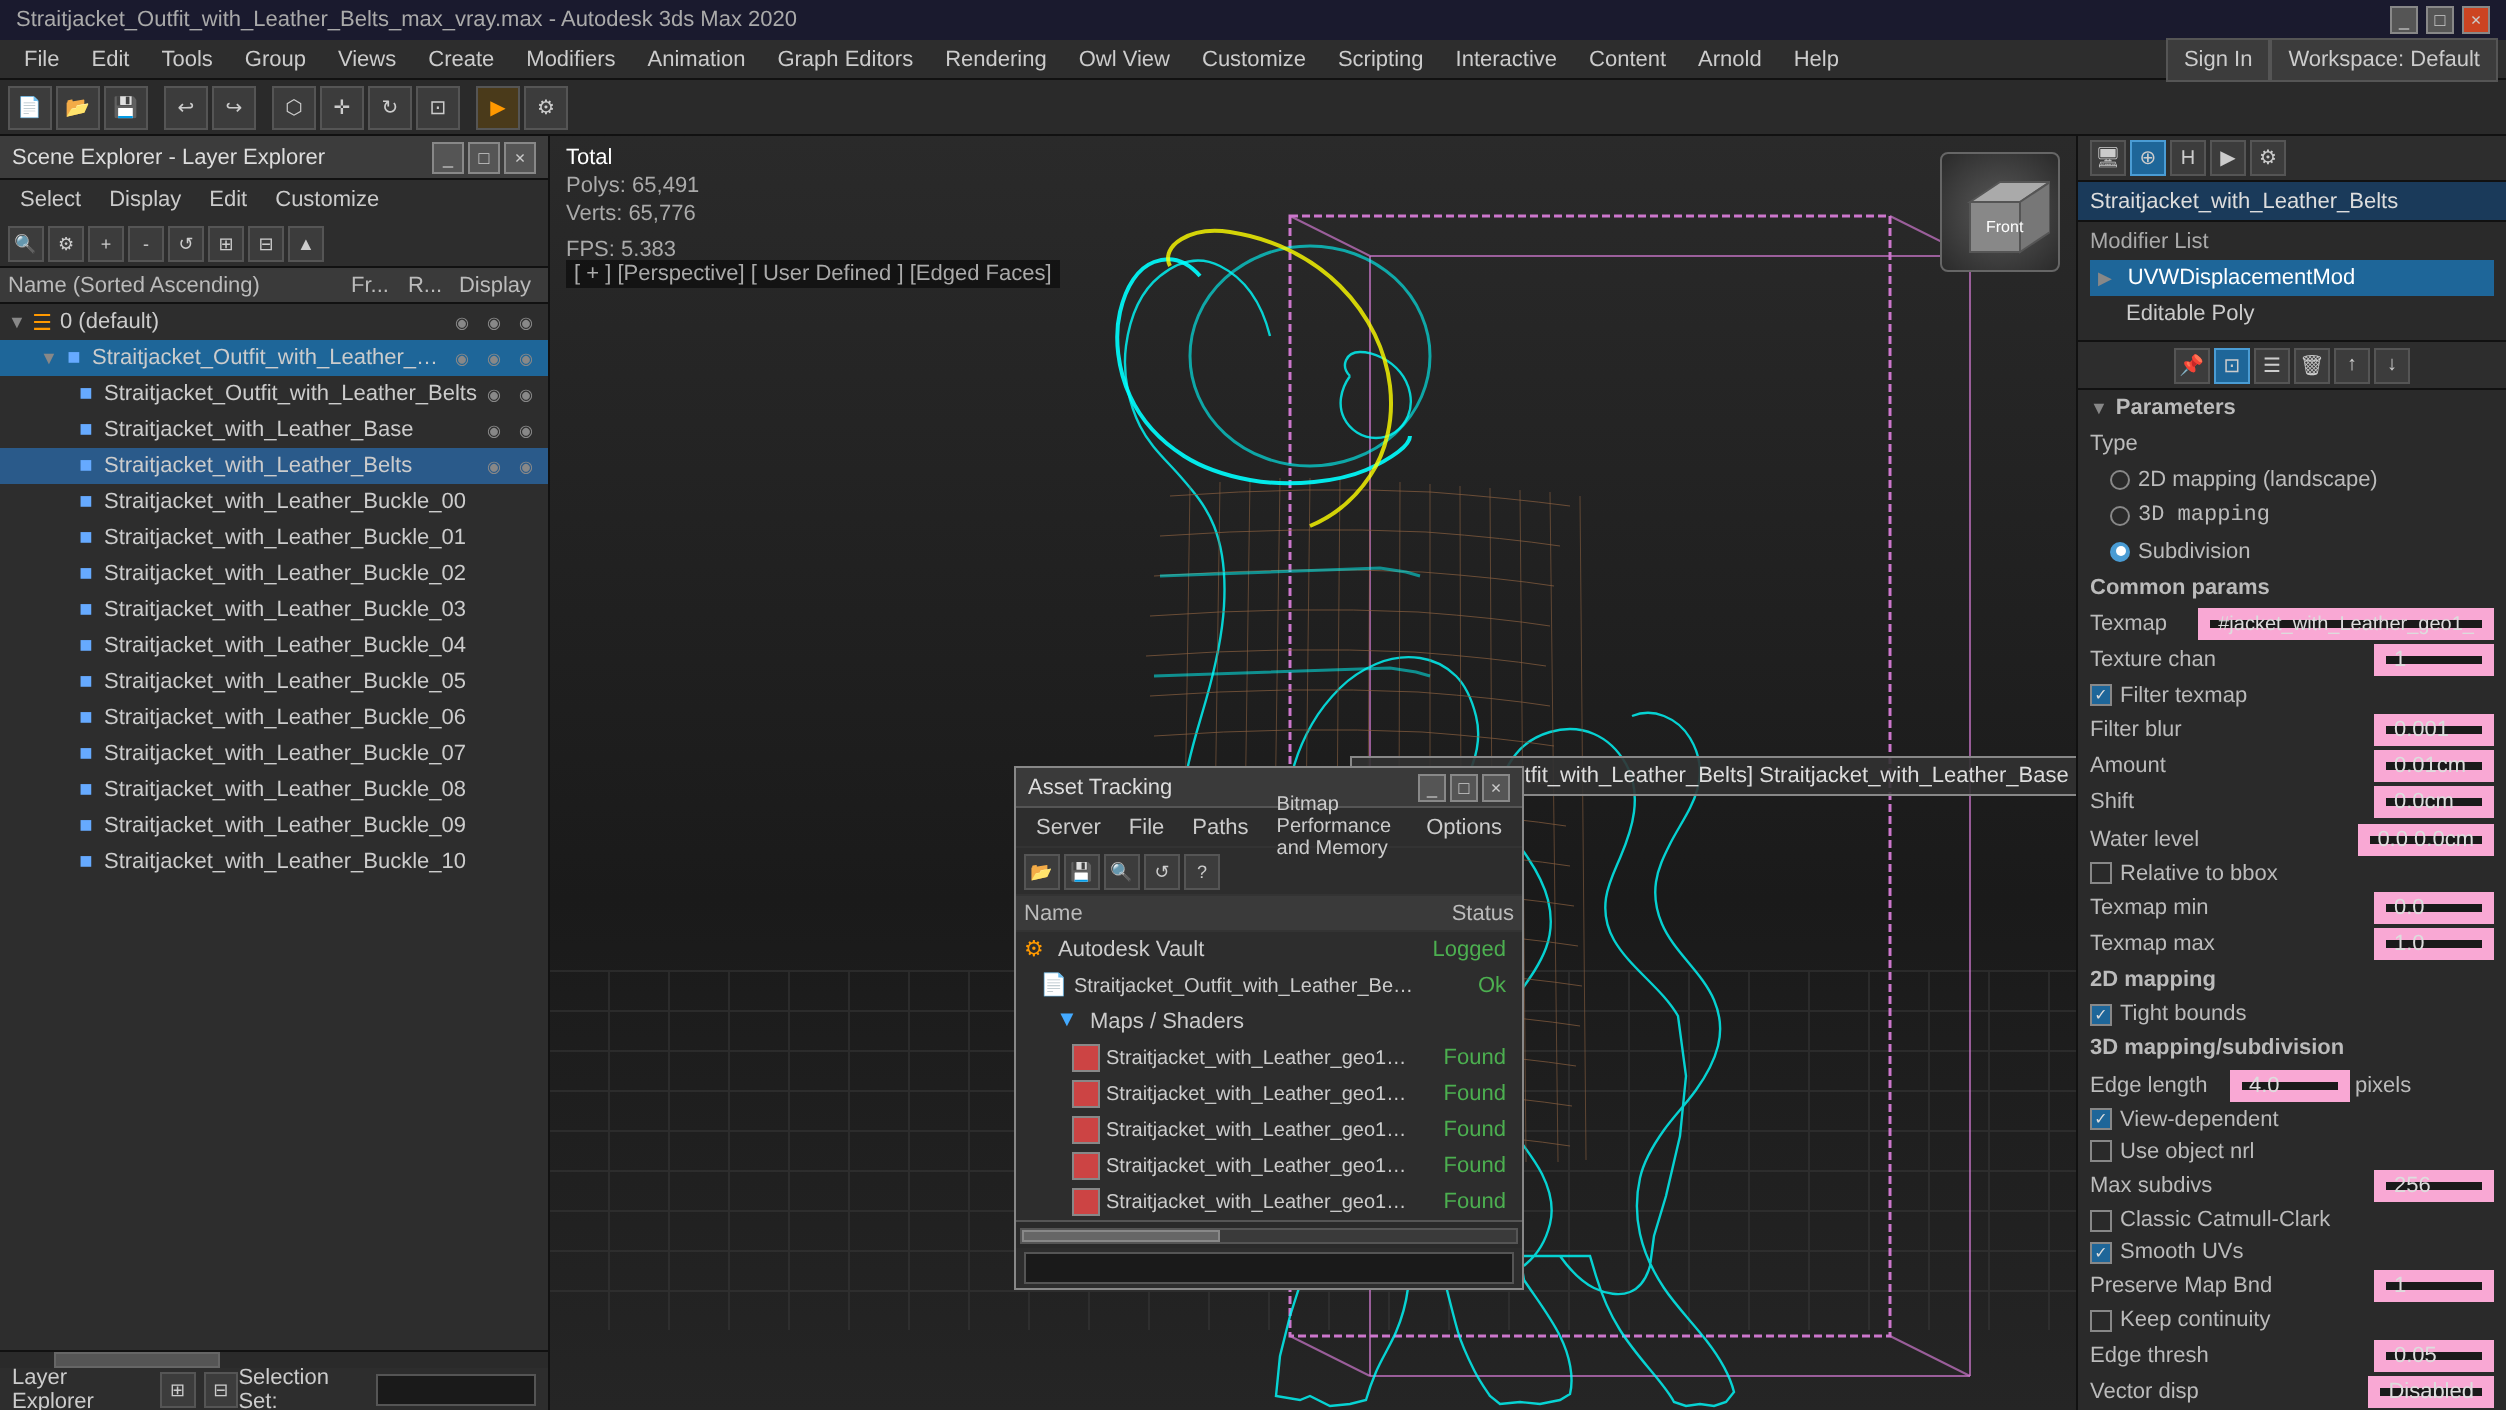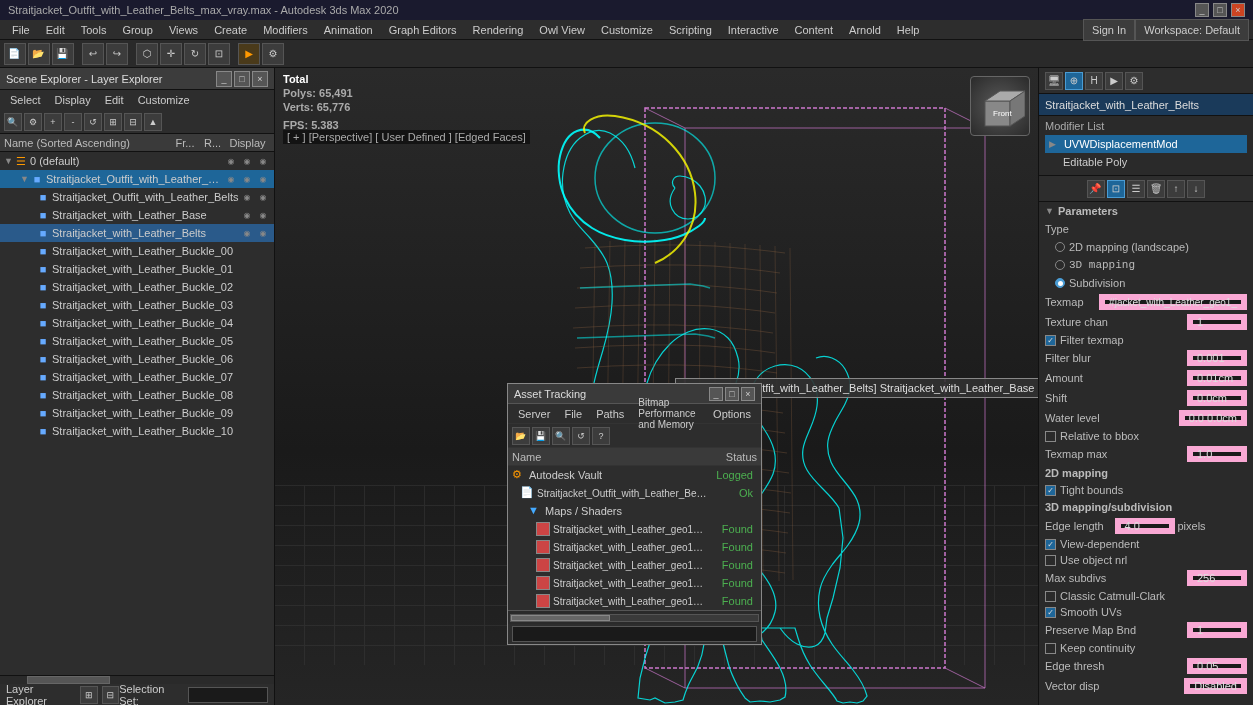--- a/index.html
+++ b/index.html
@@ -50,21 +50,21 @@
     .tree-arrow { width: 10px; color: #888; font-size: 9px; }
     .tree-icon { width: 14px; height: 14px; margin-right: 2px; display: inline-flex; align-items: center; justify-content: center; }
     .tree-label { font-size: 11px; color: #ccc; flex: 1; white-space: nowrap; overflow: hidden; text-overflow: ellipsis; }
     .tree-vis { display: flex; gap: 2px; margin-left: auto; }
     .vis-btn { width: 14px; height: 14px; display: flex; align-items: center; justify-content: center; font-size: 8px; color: #888; }
     #se-footer { height: 22px; background: #2d2d2d; display: flex; align-items: center; justify-content: space-between; padding: 0 6px; border-top: 1px solid #111; }
 
     
     #viewport { flex: 1; height: 100%; background: #1a1a1a; position: relative; overflow: hidden; }
     #viewport-label { position: absolute; top: 4px; left: 8px; color: #aaa; font-size: 11px; z-index: 10; }
-    #stats { position: absolute; top: 4px; left: 8px; color: #aaa; font-size: 11px; z-index: 10; font-weight: bold; }
+    #stats { position: absolute; top: 4px; left: 8px; color: #aaa; font-size: 11px; z-index: 10; }
     .stat-line { line-height: 14px; }
     #viewport-nav { position: absolute; top: 8px; right: 8px; z-index: 10; }
     .nav-cube { width: 60px; height: 60px; background: radial-gradient(circle, #5a5a5a, #2a2a2a); border: 1px solid #666; border-radius: 4px; display: flex; align-items: center; justify-content: center; font-size: 10px; color: #ccc; }
 
     
     #viewport-tooltip { position: absolute; top: 310px; left: 400px; background: rgba(50,50,50,0.9); border: 1px solid #888; padding: 3px 8px; font-size: 11px; color: #ddd; white-space: nowrap; z-index: 20; }
 
     
     #asset-tracking { position: absolute; bottom: 60px; right: 276px; width: 255px; background: #2d2d2d; border: 1px solid #888; z-index: 30; }
     #at-title { height: 20px; background: #3a3a3a; display: flex; align-items: center; justify-content: space-between; padding: 0 6px; border-bottom: 1px solid #555; }
@@ -591,20 +591,23 @@
       <span class="param-label">3D mapping</span>
     </div>
     <div class="param-row" style="padding-left:16px;">
       <div class="radio-dot checked">
           <div class="radio-dot-inner"></div>
         </div>
       <span style="width:4px;"></span>
       <span class="param-label">Subdivision</span>
     </div>
 
+    <div class="rp-section-header">
+      <span class="rp-section-title">Common params</span>
+    </div>
     <div class="param-row">
       <span class="param-label">Texmap</span>
       <div class="param-value wide" style="cursor:pointer; font-size:10px;">#jacket_with_Leather_geo1_</div>
     </div>
     <div class="param-row">
       <span class="param-label">Texture chan</span>
       <div class="param-value">1</div>
     </div>
     <div class="param-checkbox">
       <div class="checkbox checked">✓</div>
@@ -624,20 +627,24 @@
     </div>
     <div class="param-row">
       <span class="param-label">Water level</span>
       <div class="param-value">0.0 0.0cm</div>
     </div>
     <div class="param-checkbox">
       <div class="checkbox"></div>
       <span class="param-label">Relative to bbox</span>
     </div>
     <div class="param-row">
+      <span class="param-label">Texmap min</span>
+      <div class="param-value">0.0</div>
+    </div>
+    <div class="param-row">
       <span class="param-label">Texmap max</span>
       <div class="param-value">1.0</div>
     </div>
 
     <div class="rp-section-header">
       <span class="rp-section-title">2D mapping</span>
     </div>
     <div class="param-checkbox">
       <div class="checkbox checked">✓</div>
       <span class="param-label">Tight bounds</span>

